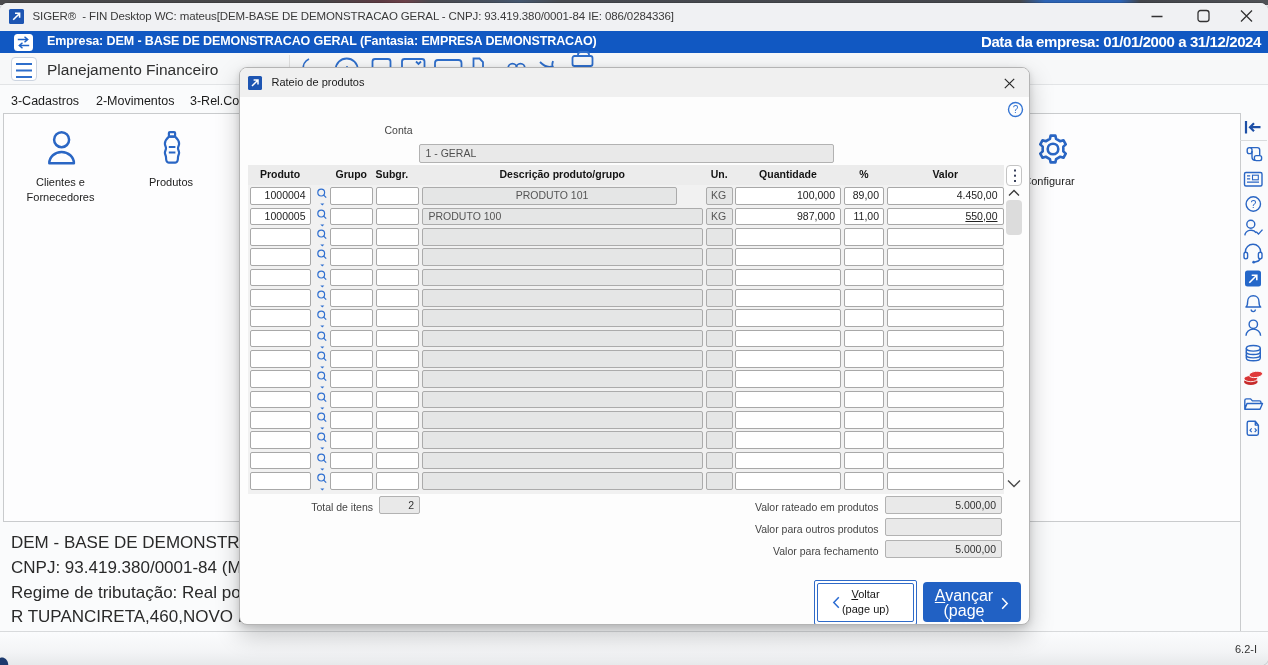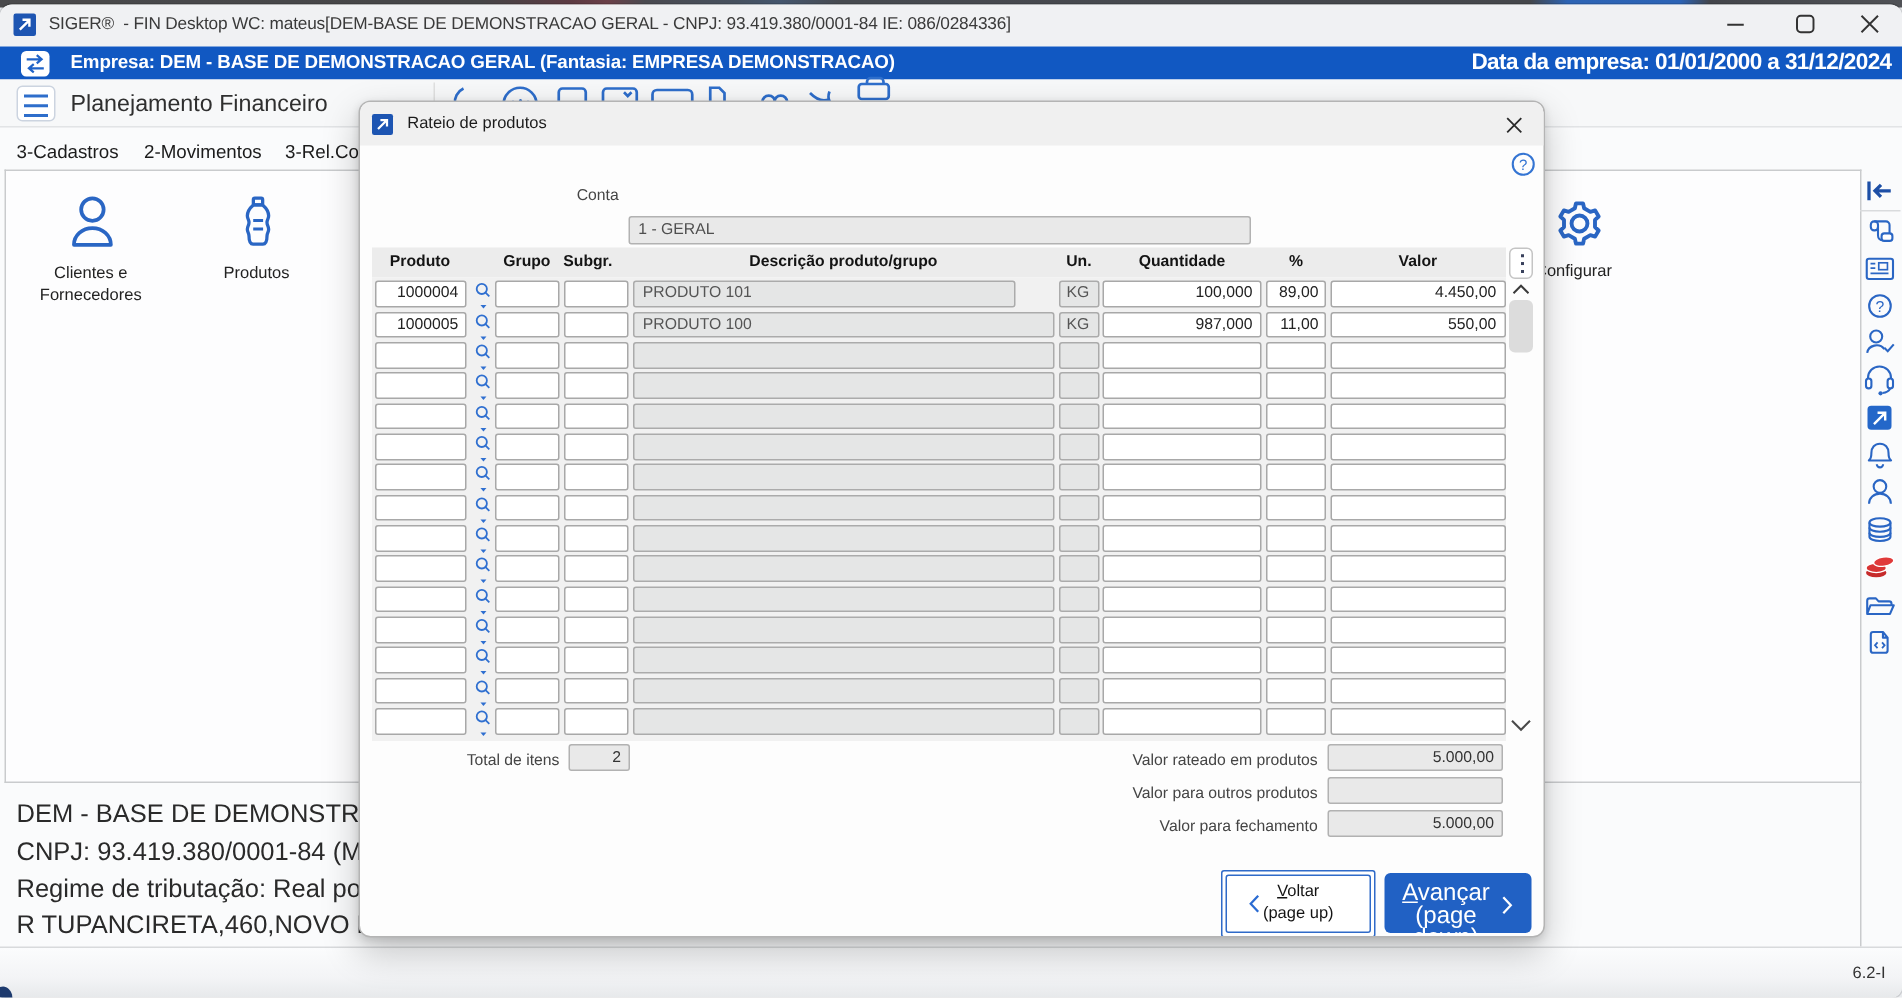--- a/index.html
+++ b/index.html
@@ -152,38 +152,38 @@
 <div class="ab" style="left:604px;top:100px;width:40px;text-align:center;font-size:10.5px;font-weight:bold;color:#141414;white-space:nowrap;">%</div>
 <div class="ab" style="left:647px;top:100px;width:116.5px;text-align:center;font-size:10.5px;font-weight:bold;color:#141414;white-space:nowrap;">Valor</div>
 <div class="wf" style="left:9.5px;top:119.2px;width:61px;height:17.7px;line-height:15.7px;text-align:right;padding-right:4px;">1000004</div>
 <svg style="left:75.5px;top:120.2px;" width="13" height="18" viewBox="0 0 13 18">
       <circle cx="5.2" cy="4.6" r="3.4" stroke="#2f6fd0" stroke-width="1.2" fill="none"></circle>
       <line x1="7.7" y1="7.1" x2="10.2" y2="9.6" stroke="#2f6fd0" stroke-width="1.2"></line>
       <path d="M4.3 15.4 l2 2.2 2 -2.2 z" fill="#2f6fd0"></path>
     </svg>
 <div class="wf" style="left:89.5px;top:119.2px;width:43.5px;height:17.7px;"></div>
 <div class="wf" style="left:135.5px;top:119.2px;width:43.5px;height:17.7px;"></div>
-<div class="gfc" style="left:181.5px;top:119.2px;width:255px;height:17.7px;line-height:15.7px;padding-left:6px;">PRODUTO 101</div>
+<div class="gfc" style="left:181.5px;top:119.2px;width:255px;height:17.7px;line-height:15.7px;padding-left:6px;text-align:center;">PRODUTO 101</div>
 <div class="gfc" style="left:466px;top:119.2px;width:26.5px;height:17.7px;line-height:15.7px;padding-left:4px;">KG</div>
 <div class="wf" style="left:495px;top:119.2px;width:106px;height:17.7px;line-height:15.7px;text-align:right;padding-right:5px;">100,000</div>
 <div class="wf" style="left:604px;top:119.2px;width:40px;height:17.7px;line-height:15.7px;text-align:right;padding-right:4px;">89,00</div>
 <div class="wf" style="left:647px;top:119.2px;width:116.5px;height:17.7px;line-height:15.7px;text-align:right;padding-right:5px;">4.450,00</div>
 <div class="wf" style="left:9.5px;top:139.6px;width:61px;height:17.7px;line-height:15.7px;text-align:right;padding-right:4px;">1000005</div>
 <svg style="left:75.5px;top:140.6px;" width="13" height="18" viewBox="0 0 13 18">
       <circle cx="5.2" cy="4.6" r="3.4" stroke="#2f6fd0" stroke-width="1.2" fill="none"></circle>
       <line x1="7.7" y1="7.1" x2="10.2" y2="9.6" stroke="#2f6fd0" stroke-width="1.2"></line>
       <path d="M4.3 15.4 l2 2.2 2 -2.2 z" fill="#2f6fd0"></path>
     </svg>
 <div class="wf" style="left:89.5px;top:139.6px;width:43.5px;height:17.7px;"></div>
 <div class="wf" style="left:135.5px;top:139.6px;width:43.5px;height:17.7px;"></div>
 <div class="gfc" style="left:181.5px;top:139.6px;width:281.5px;height:17.7px;line-height:15.7px;padding-left:6px;">PRODUTO 100</div>
 <div class="gfc" style="left:466px;top:139.6px;width:26.5px;height:17.7px;line-height:15.7px;padding-left:4px;">KG</div>
 <div class="wf" style="left:495px;top:139.6px;width:106px;height:17.7px;line-height:15.7px;text-align:right;padding-right:5px;">987,000</div>
 <div class="wf" style="left:604px;top:139.6px;width:40px;height:17.7px;line-height:15.7px;text-align:right;padding-right:4px;">11,00</div>
-<div class="wf" style="left:647px;top:139.6px;width:116.5px;height:17.7px;line-height:15.7px;text-align:right;padding-right:5px;">550,00</div>
+<div class="wf" style="left:647px;top:139.6px;width:116.5px;height:17.7px;line-height:15.7px;text-align:right;padding-right:5px;text-decoration:underline;">550,00</div>
 <div class="wf" style="left:9.5px;top:159.9px;width:61px;height:17.7px;line-height:15.7px;text-align:right;padding-right:4px;"></div>
 <svg style="left:75.5px;top:160.9px;" width="13" height="18" viewBox="0 0 13 18">
       <circle cx="5.2" cy="4.6" r="3.4" stroke="#2f6fd0" stroke-width="1.2" fill="none"></circle>
       <line x1="7.7" y1="7.1" x2="10.2" y2="9.6" stroke="#2f6fd0" stroke-width="1.2"></line>
       <path d="M4.3 15.4 l2 2.2 2 -2.2 z" fill="#2f6fd0"></path>
     </svg>
 <div class="wf" style="left:89.5px;top:159.9px;width:43.5px;height:17.7px;"></div>
 <div class="wf" style="left:135.5px;top:159.9px;width:43.5px;height:17.7px;"></div>
 <div class="gfc" style="left:181.5px;top:159.9px;width:281.5px;height:17.7px;line-height:15.7px;padding-left:6px;"></div>
 <div class="gfc" style="left:466px;top:159.9px;width:26.5px;height:17.7px;line-height:15.7px;padding-left:4px;"></div>

